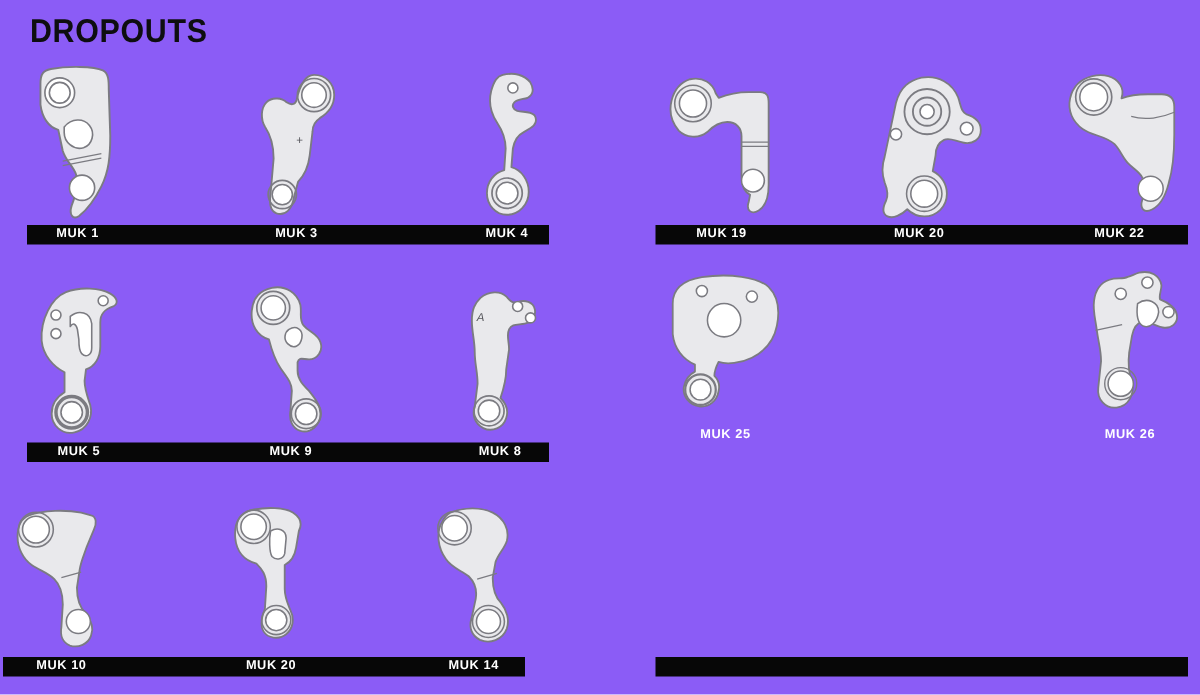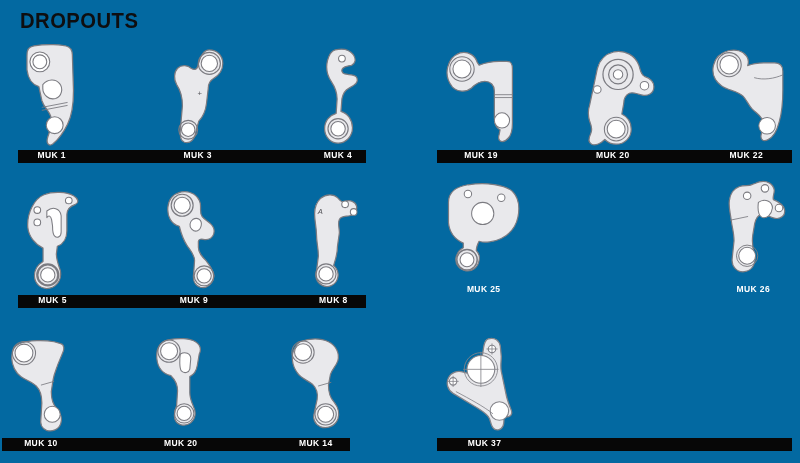--- a/index.html
+++ b/index.html
@@ -1,17 +1,17 @@
 <!DOCTYPE html>
 <html><head>
 <meta charset="utf-8">
 <style>
   html,body{margin:0;padding:0;background:#ffffff;}
   .page{
-    position:relative;width:800px;height:463px;background:#0369a1;overflow:hidden;
+    position:relative;width:800px;height:463px;background:#8b5cf6;overflow:hidden;
     font-family:"Liberation Sans","DejaVu Sans",sans-serif;
   }
   .title{
     position:absolute;left:20px;top:8px;margin:0;
     font-size:22px;font-weight:bold;letter-spacing:.5px;color:#0e0e10;
     transform:scaleX(.92);transform-origin:left center;white-space:nowrap;
   }
   .group{position:absolute;display:flex;flex-direction:column;justify-content:flex-end;}
   .items{
     display:flex;justify-content:space-between;align-items:flex-end;
@@ -208,35 +208,17 @@
               <circle cx="41" cy="81" r="11.3" fill="none" stroke="#7b7b81" stroke-width="1.1"></circle>
               <line x1="33" y1="51" x2="47" y2="47" stroke="#7b7b81" stroke-width="0.9"></line>
             </svg>
             <div class="part-label">MUK 14</div>
           </div>
         </div>
         <div class="bar" style="background: rgb(7, 7, 7);"></div>
       </div>
       <div class="group" style="left: 437px; top: 330px; width: 355px; height: 121px;">
         <div class="items">
-          <div class="item">
-            <svg viewBox="0 0 92 108" height="100" style="height: 100px;">
-              <path d="M50,3 C57,1 62,5 63,11 L64,22 C64,28 63,32 64,38 L69,62 C70,68 72,73 74,78 C76,82 76,86 72,87 C69,88 68,86 67,84 C66,88 68,92 66,97 C64,102 58,103 55,99 C52,95 53,91 50,87 C46,82 39,78 32,74 L12,62 C6,58 4,51 7,45 C10,39 17,37 23,39 L30,41 C36,42 40,38 42,31 L45,12 C46,6 47,4 50,3 Z" fill="#e9e9ec" stroke="#84848a" stroke-width="1.4" stroke-linejoin="round"></path>
-              <circle cx="54" cy="14" r="4" fill="#ffffff" stroke="#84848a" stroke-width="1.19"></circle>
-              <circle cx="12" cy="49" r="4" fill="#ffffff" stroke="#84848a" stroke-width="1.19"></circle>
-              <circle cx="42" cy="36" r="15" fill="#ffffff" stroke="#84848a" stroke-width="1.19"></circle>
-              <circle cx="62" cy="81" r="10" fill="#ffffff" stroke="#84848a" stroke-width="1.19"></circle>
-              <circle cx="42" cy="36" r="18" fill="none" stroke="#84848a" stroke-width="0.9"></circle>
-              <line x1="42" y1="17" x2="42" y2="55" stroke="#84848a" stroke-width="0.9"></line>
-              <line x1="23" y1="36" x2="61" y2="36" stroke="#84848a" stroke-width="0.9"></line>
-              <line x1="54" y1="8" x2="54" y2="20" stroke="#84848a" stroke-width="0.9"></line>
-              <line x1="48" y1="14" x2="60" y2="14" stroke="#84848a" stroke-width="0.9"></line>
-              <line x1="12" y1="43" x2="12" y2="55" stroke="#84848a" stroke-width="0.9"></line>
-              <line x1="6" y1="49" x2="18" y2="49" stroke="#84848a" stroke-width="0.9"></line>
-              <path d="M15,60 C30,68 45,76 55,84" fill="none" stroke="#84848a" stroke-width="0.9"></path>
-            </svg>
-            <div class="part-label">MUK 37</div>
-          </div>
         </div>
         <div class="bar" style="background: rgb(7, 7, 7);"></div>
       </div>
     </div>
 </div>
 
 </body></html>

